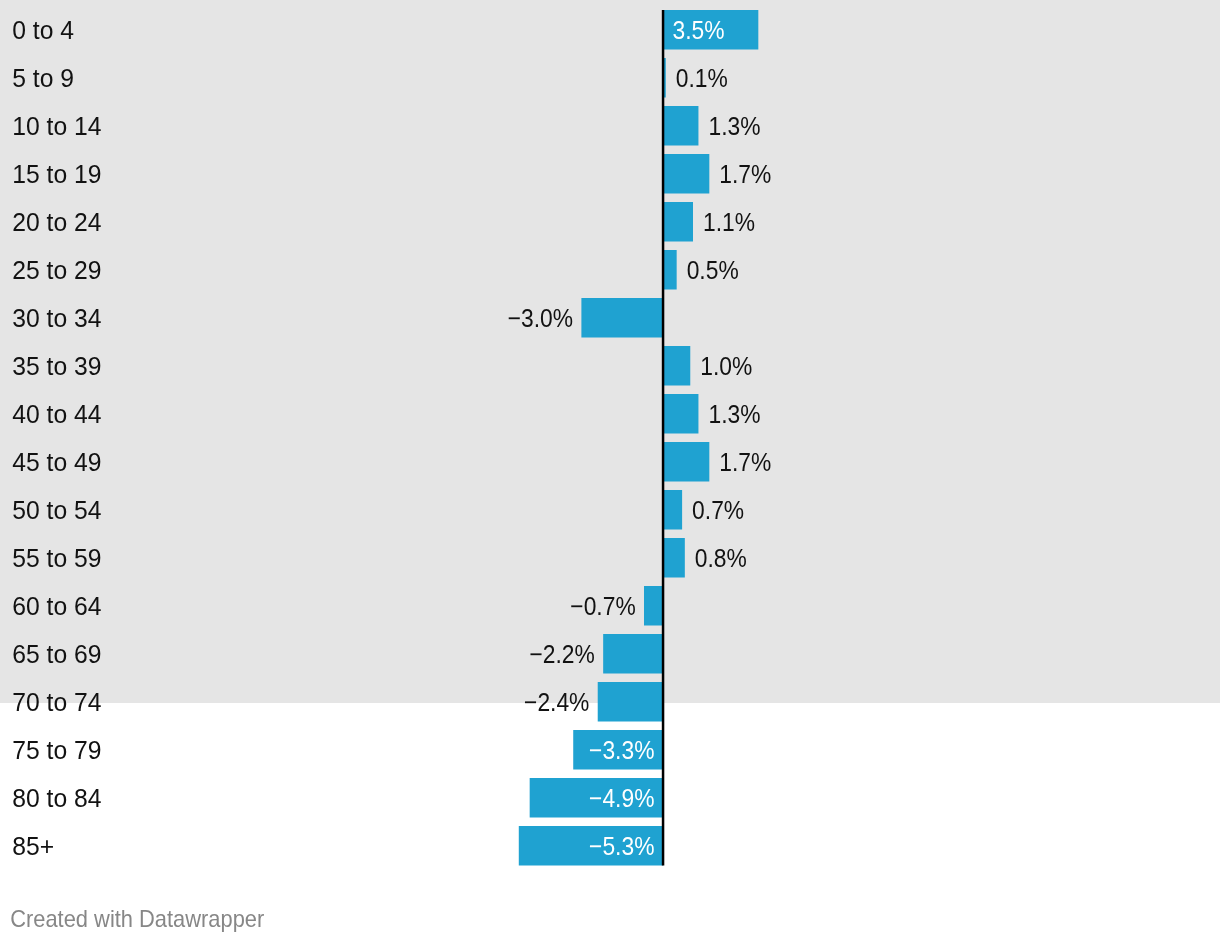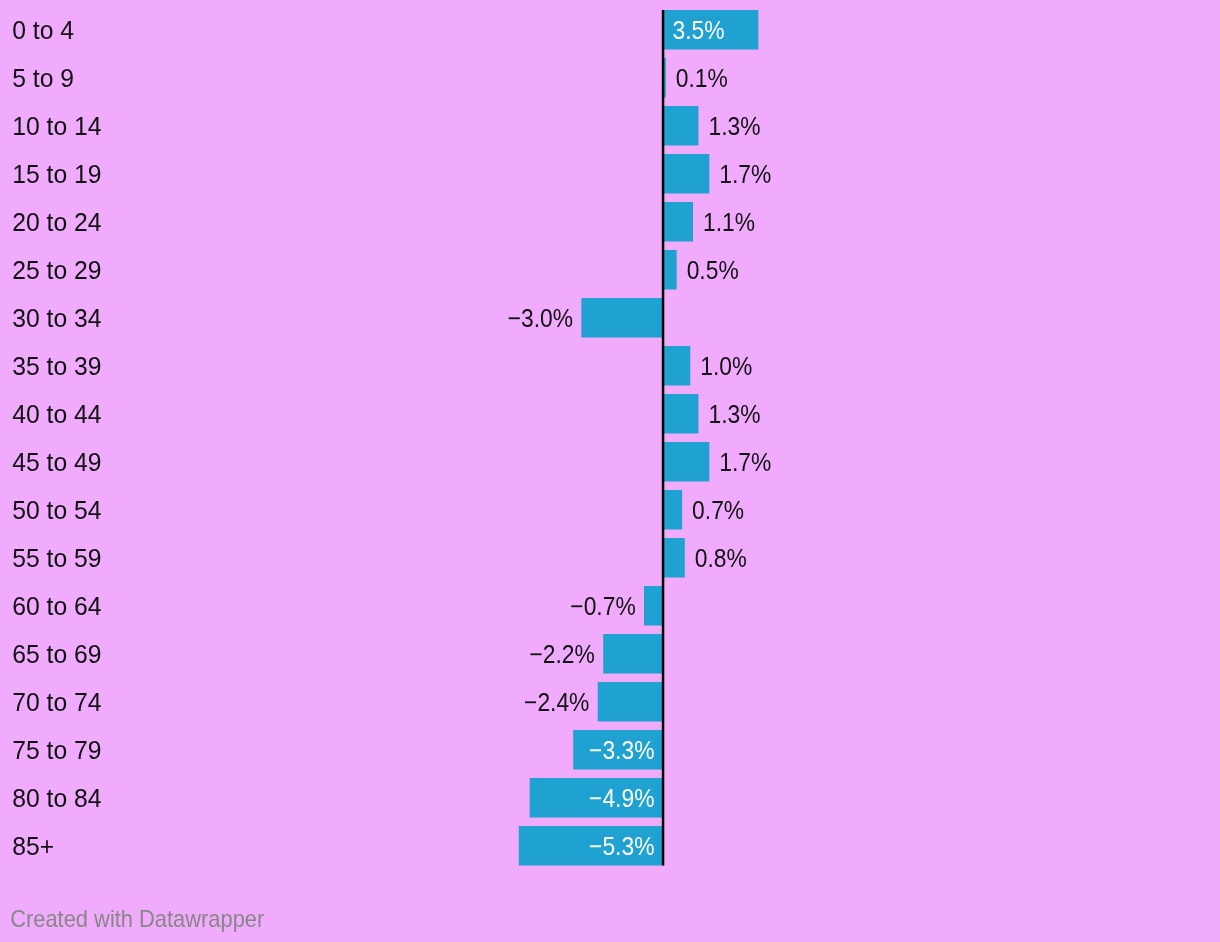--- a/index.html
+++ b/index.html
@@ -10,22 +10,22 @@
   }
   body {
     width: 1220px;
     height: 942px;
     font-family: "Liberation Sans", sans-serif;
     overflow: hidden;
   }
   .chart-root {
     position: relative;
     width: 1220px;
-    height: 942px;
-    background: #f0abfc;
+    height: 703px;
+    background: #e5e5e5;
     transform: translateZ(0);
   }
   svg.chart-svg {
     position: absolute;
     left: 0;
     top: 0;
     display: block;
     will-change: transform;
     transform: translateZ(0);
   }

